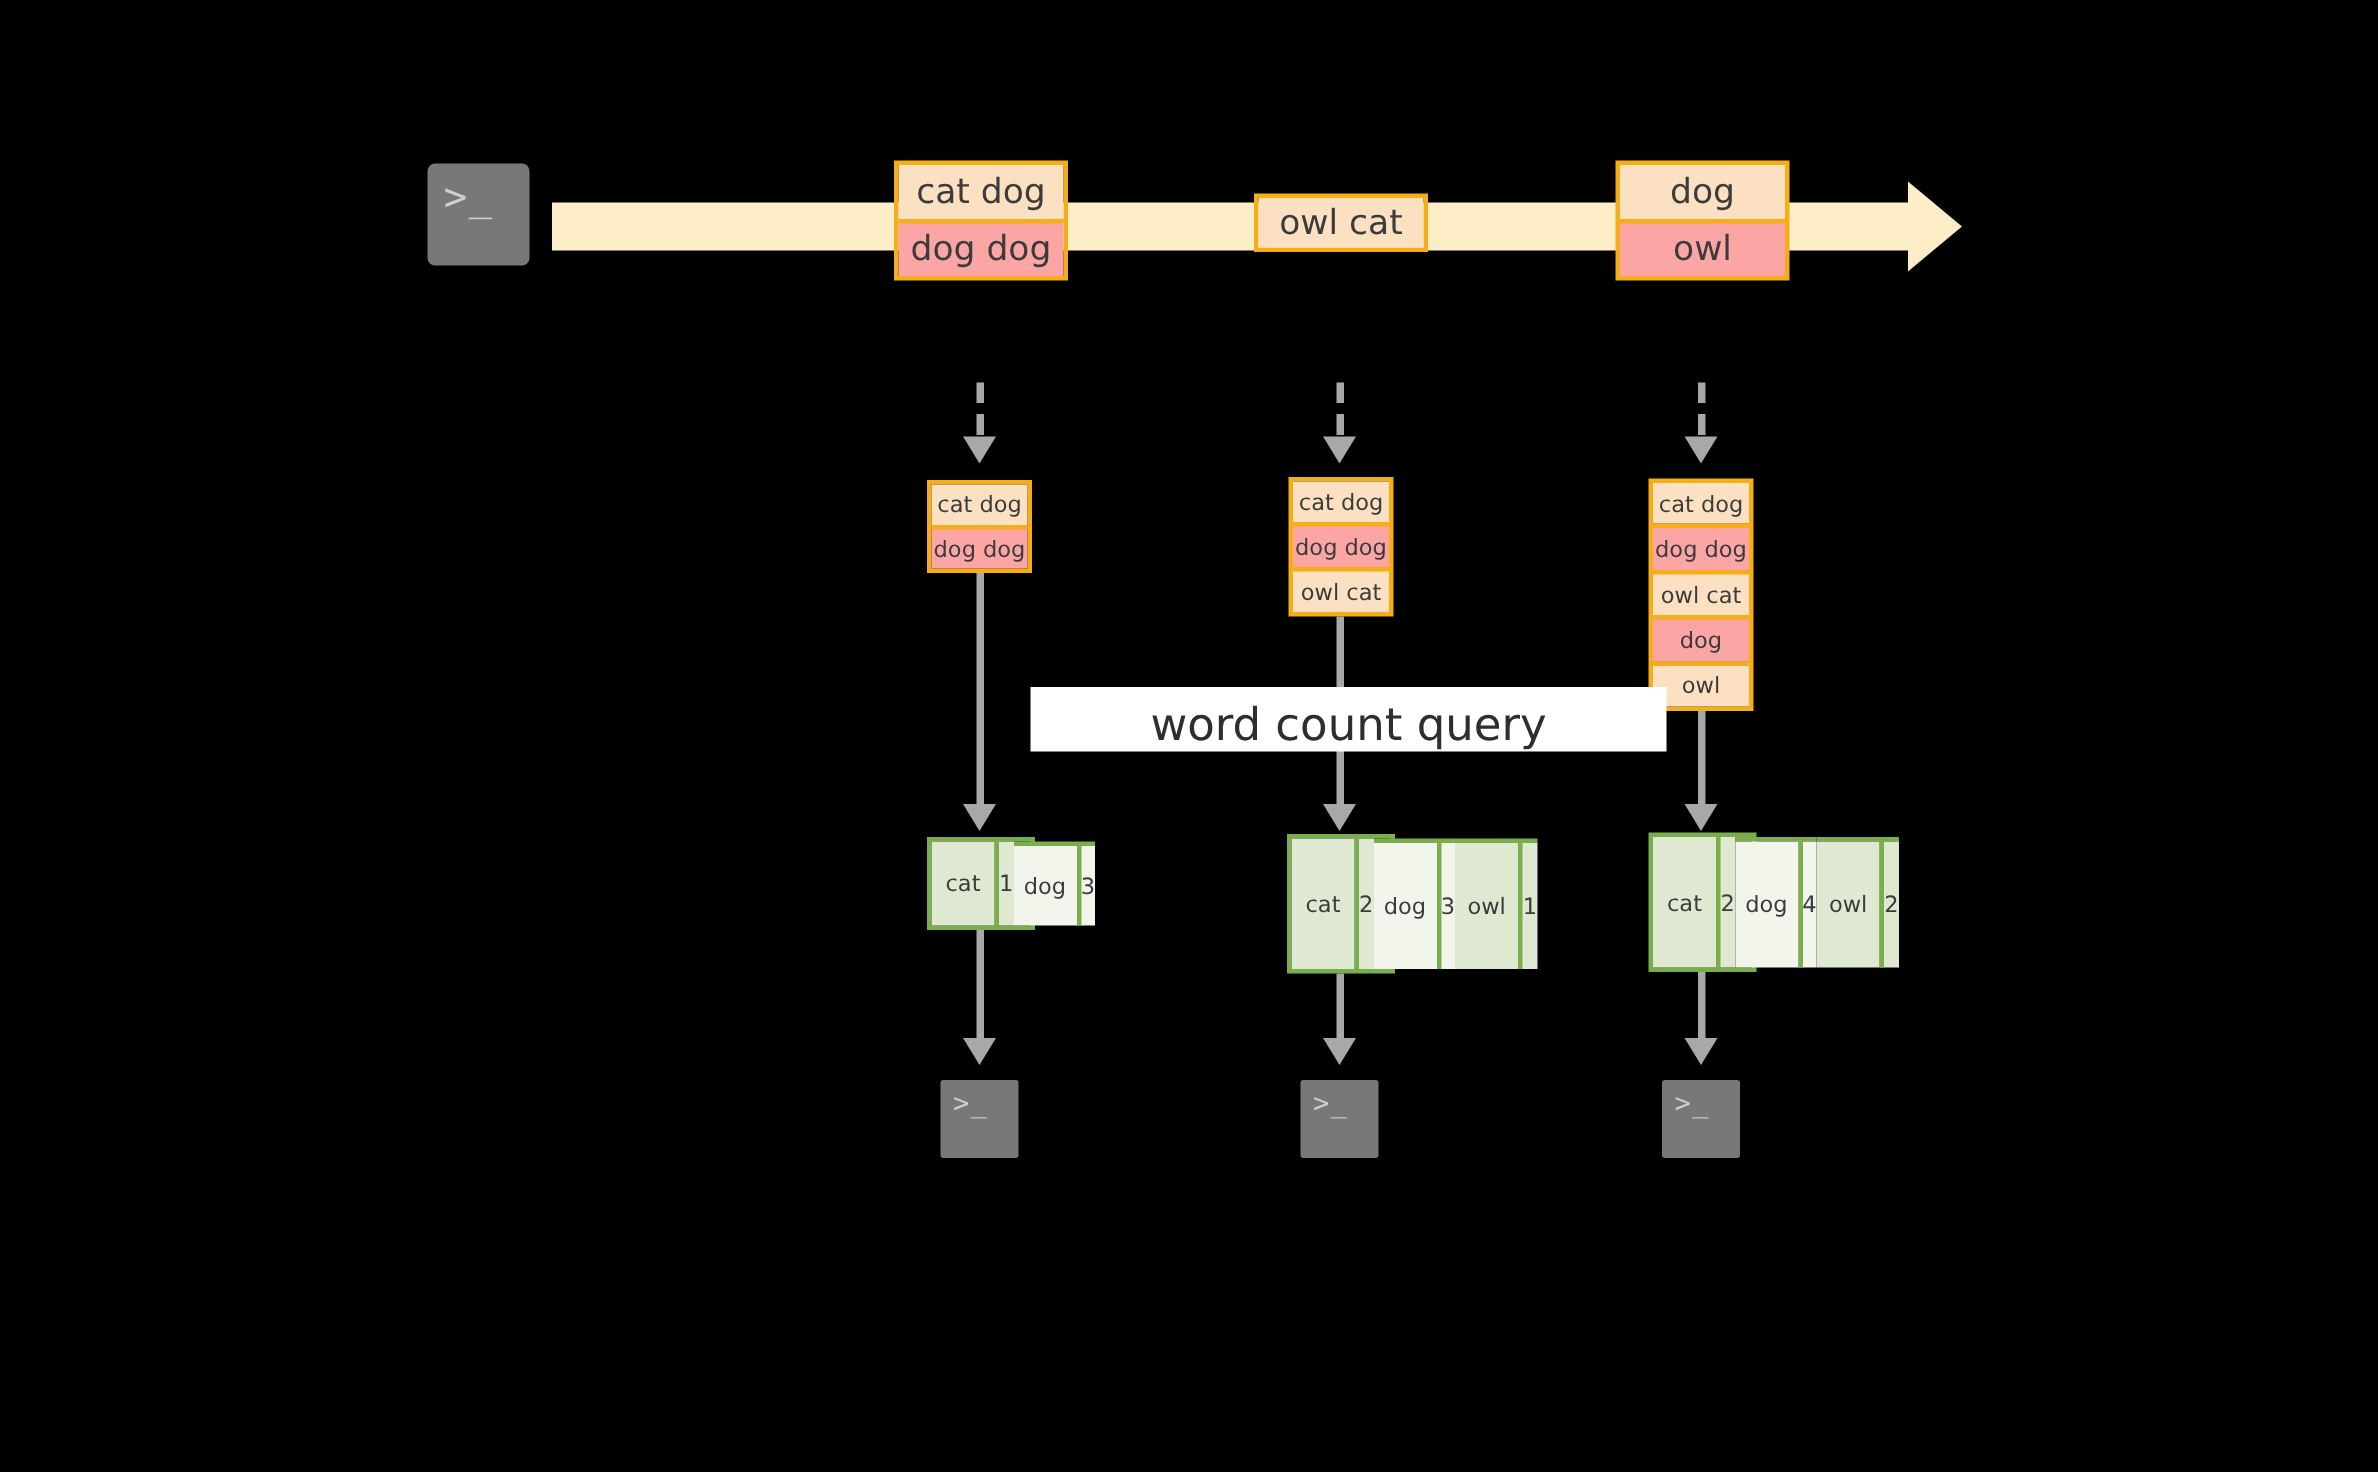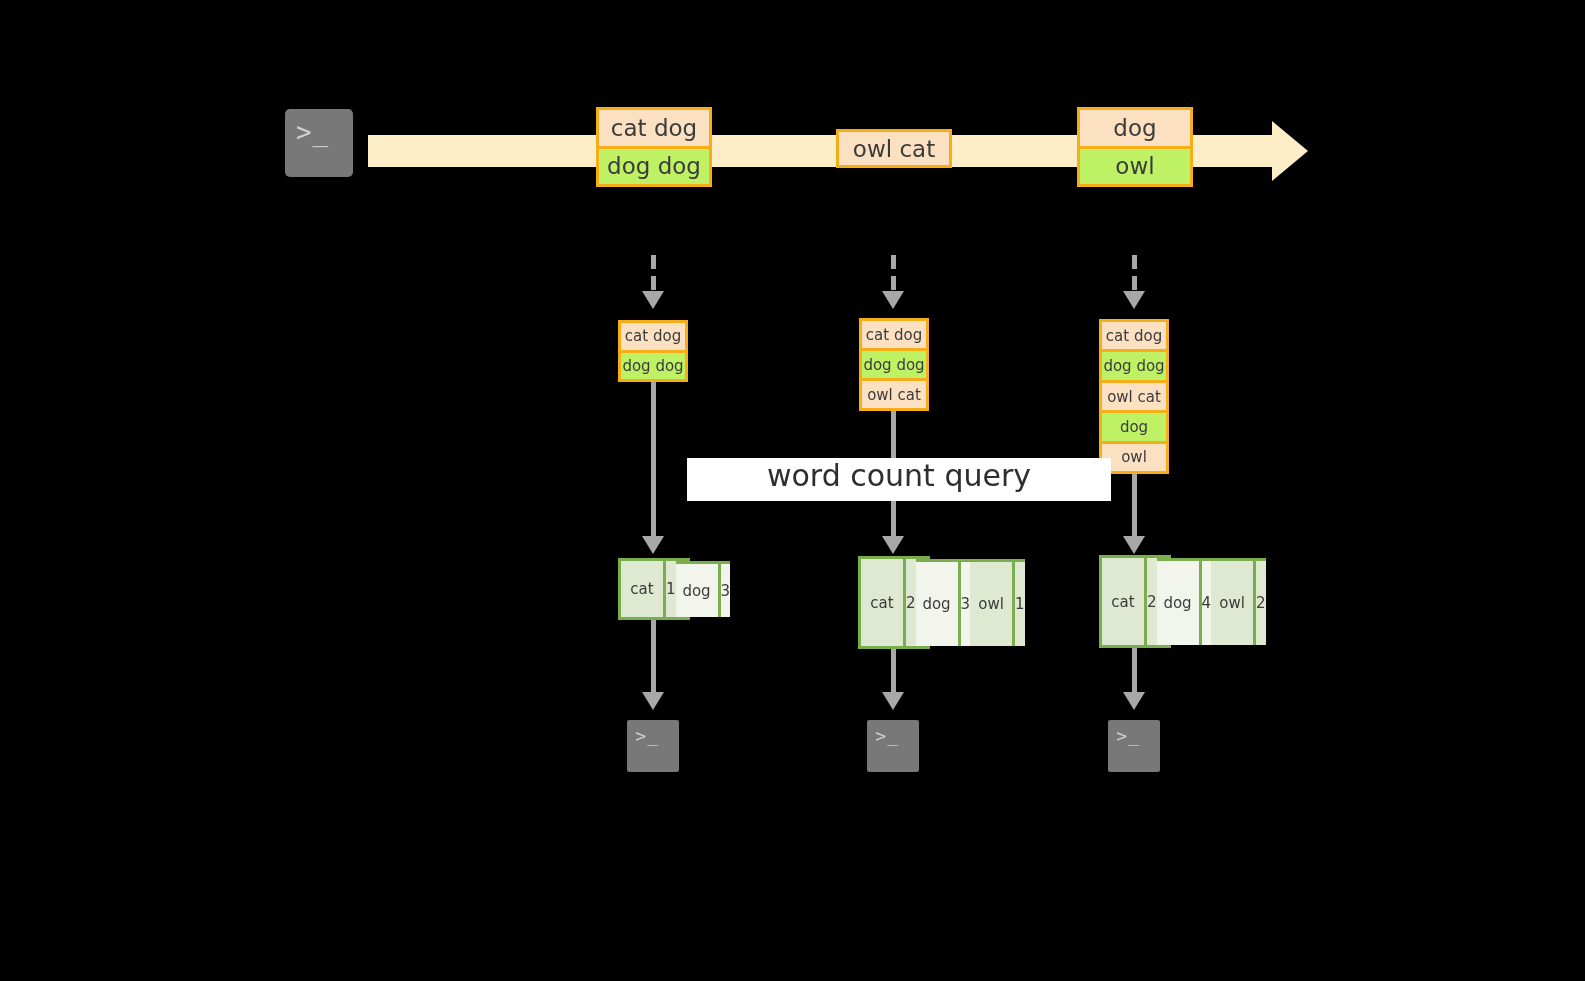--- a/index.html
+++ b/index.html
@@ -70,21 +70,21 @@
   .evt-row {
     flex: 1 1 auto;
     display: flex;
     align-items: center;
     justify-content: center;
     color: #3b3b3b;
     box-sizing: border-box;
     white-space: nowrap;
   }
   .evt-row.odd  { background: #fbe0c2; }
-  .evt-row.even { background: #bef264; }
+  .evt-row.even { background: #fca5a5; }
   .evt-row + .evt-row { border-top: 3px solid #f5ae17; }
 
   .big  .evt-row { font-size: 23px; }
   .mini .evt-row { font-size: 15px; }
 
   
   .res-table {
     position: absolute;
     box-sizing: border-box;
     border: 3px solid #7aad4c;
@@ -129,21 +129,21 @@
     width: 5px;
     background-image: repeating-linear-gradient(
       to bottom, #a8a8a8 0px, #a8a8a8 14px, transparent 14px, transparent 21px);
   }
 
   
   .query-band {
     position: absolute;
     background: #ffffff;
     display: flex;
-    align-items: flex-start;
+    align-items: flex-end;
     justify-content: center;
     color: #2e2e2e;
     font-size: 30px;
     white-space: nowrap;
   }
 </style>
 </head>
 <body>
 
 <div id="canvas">

